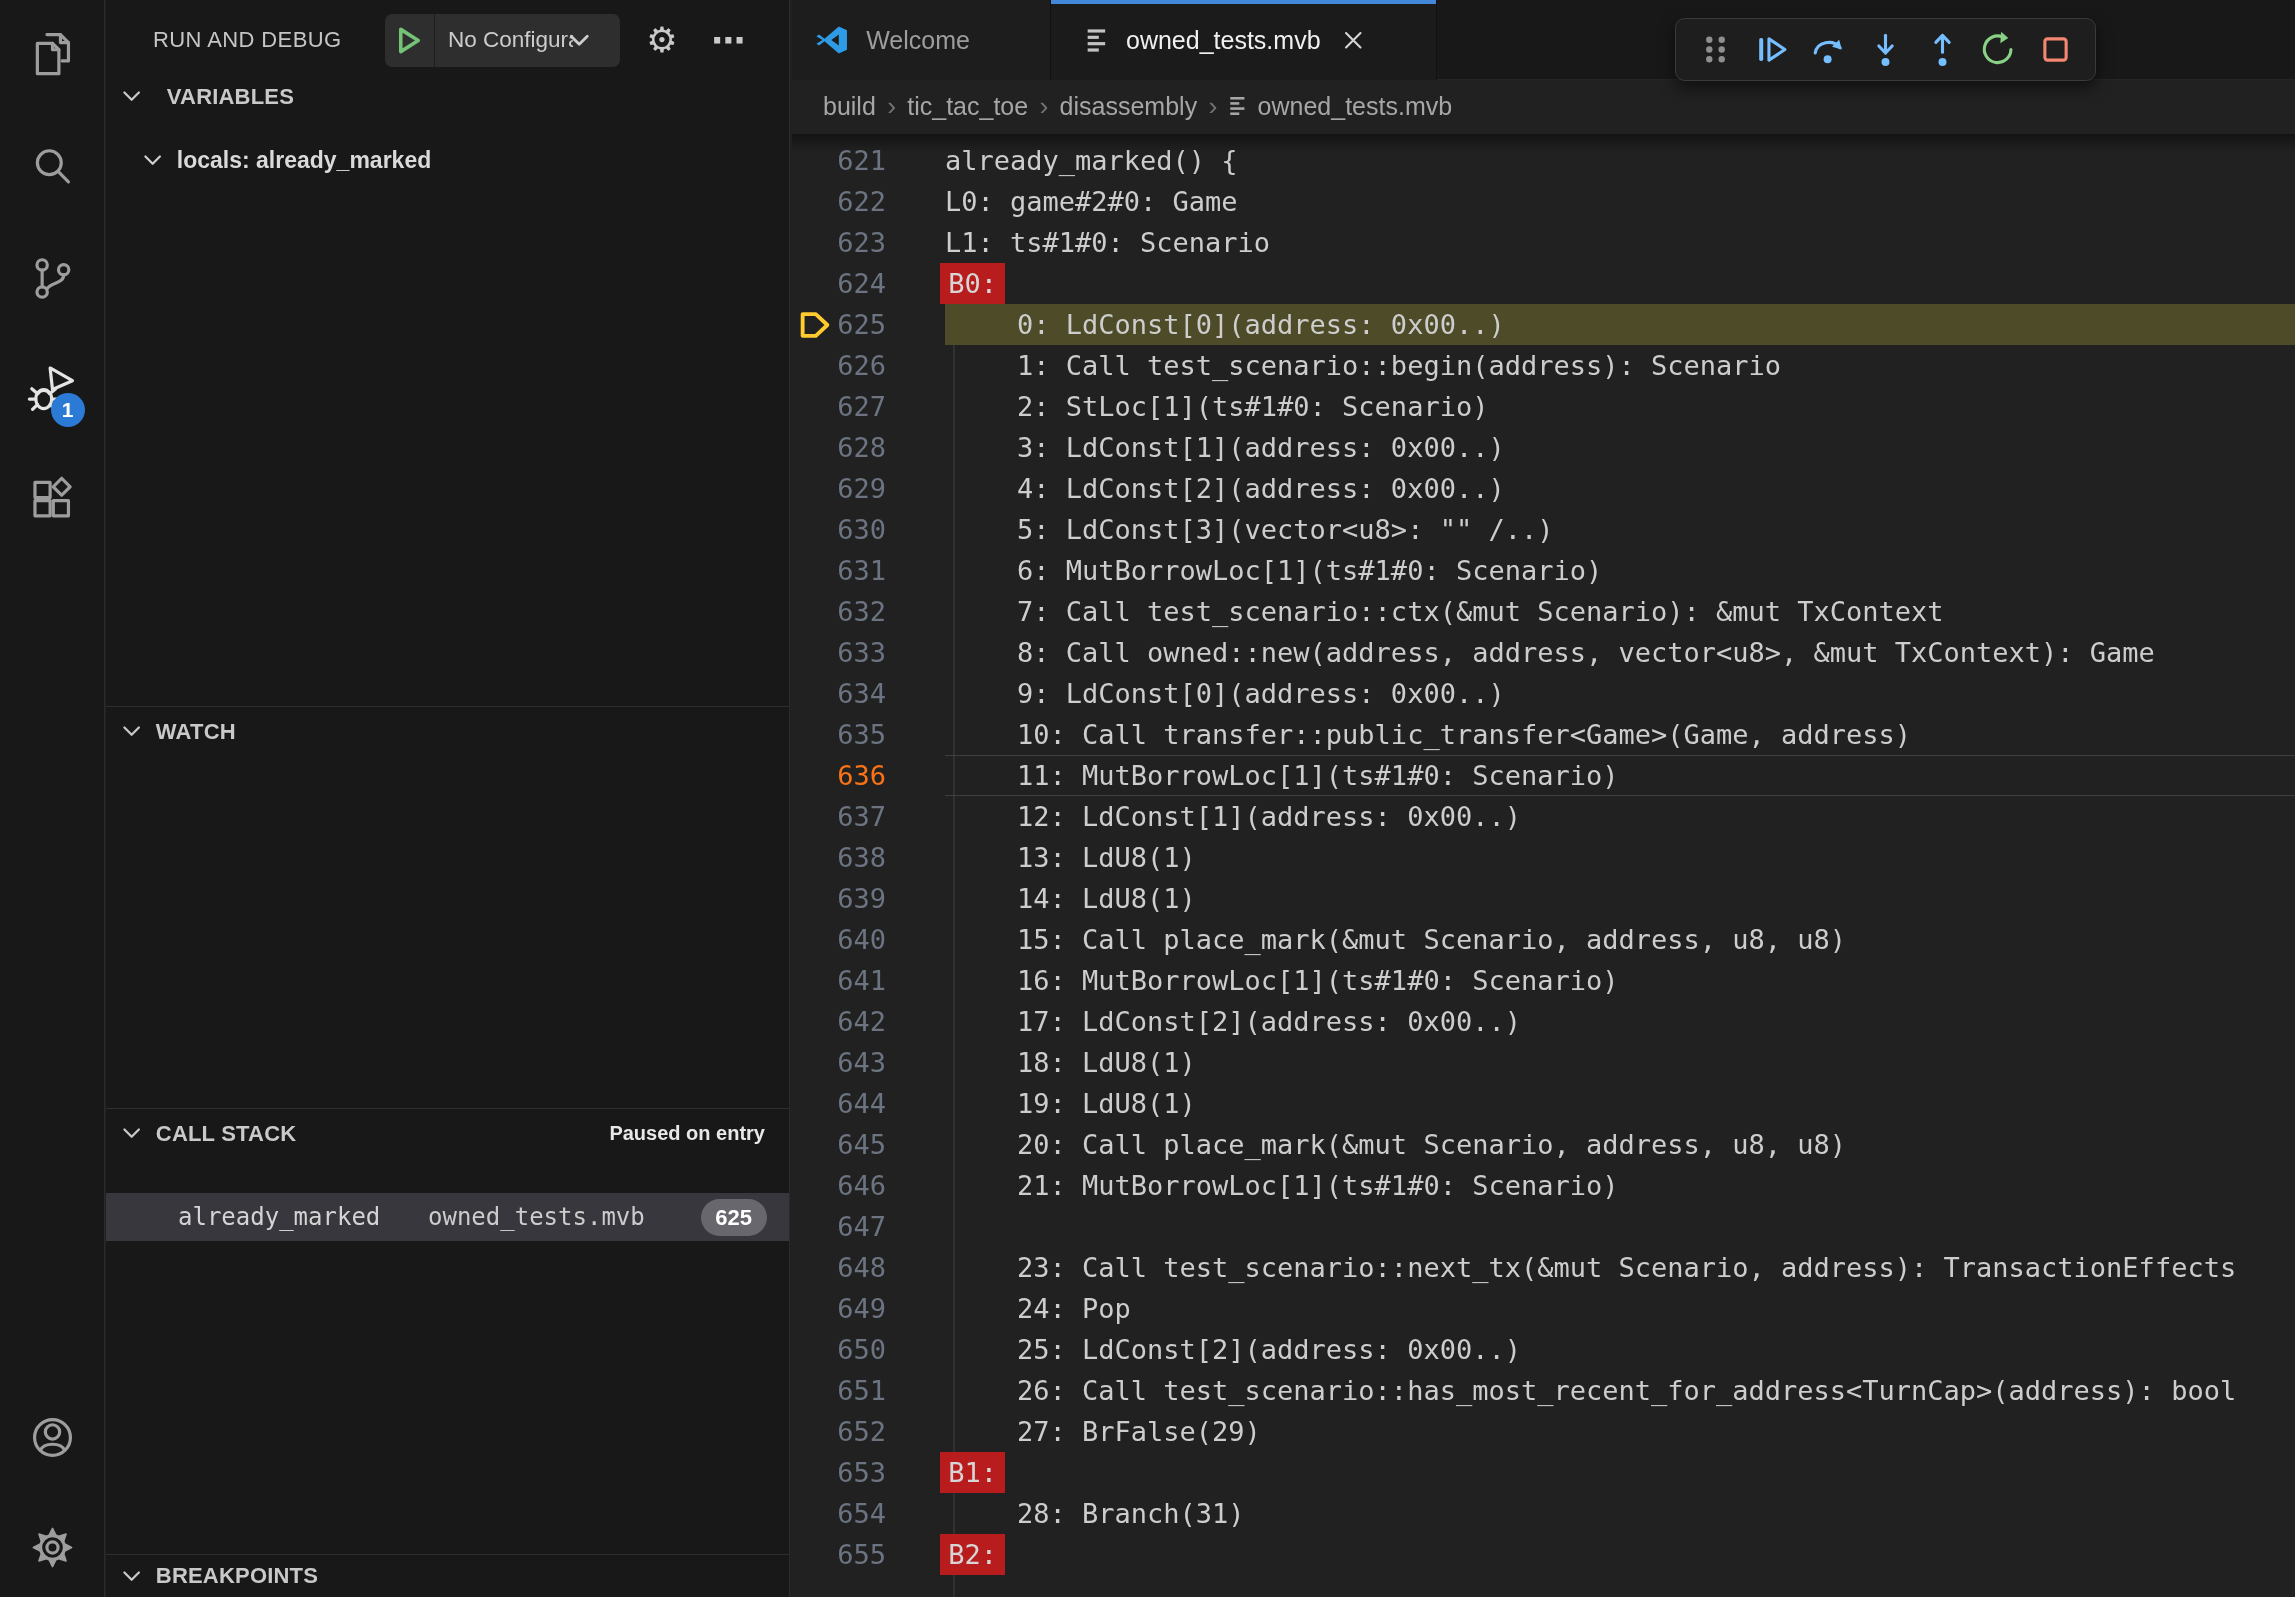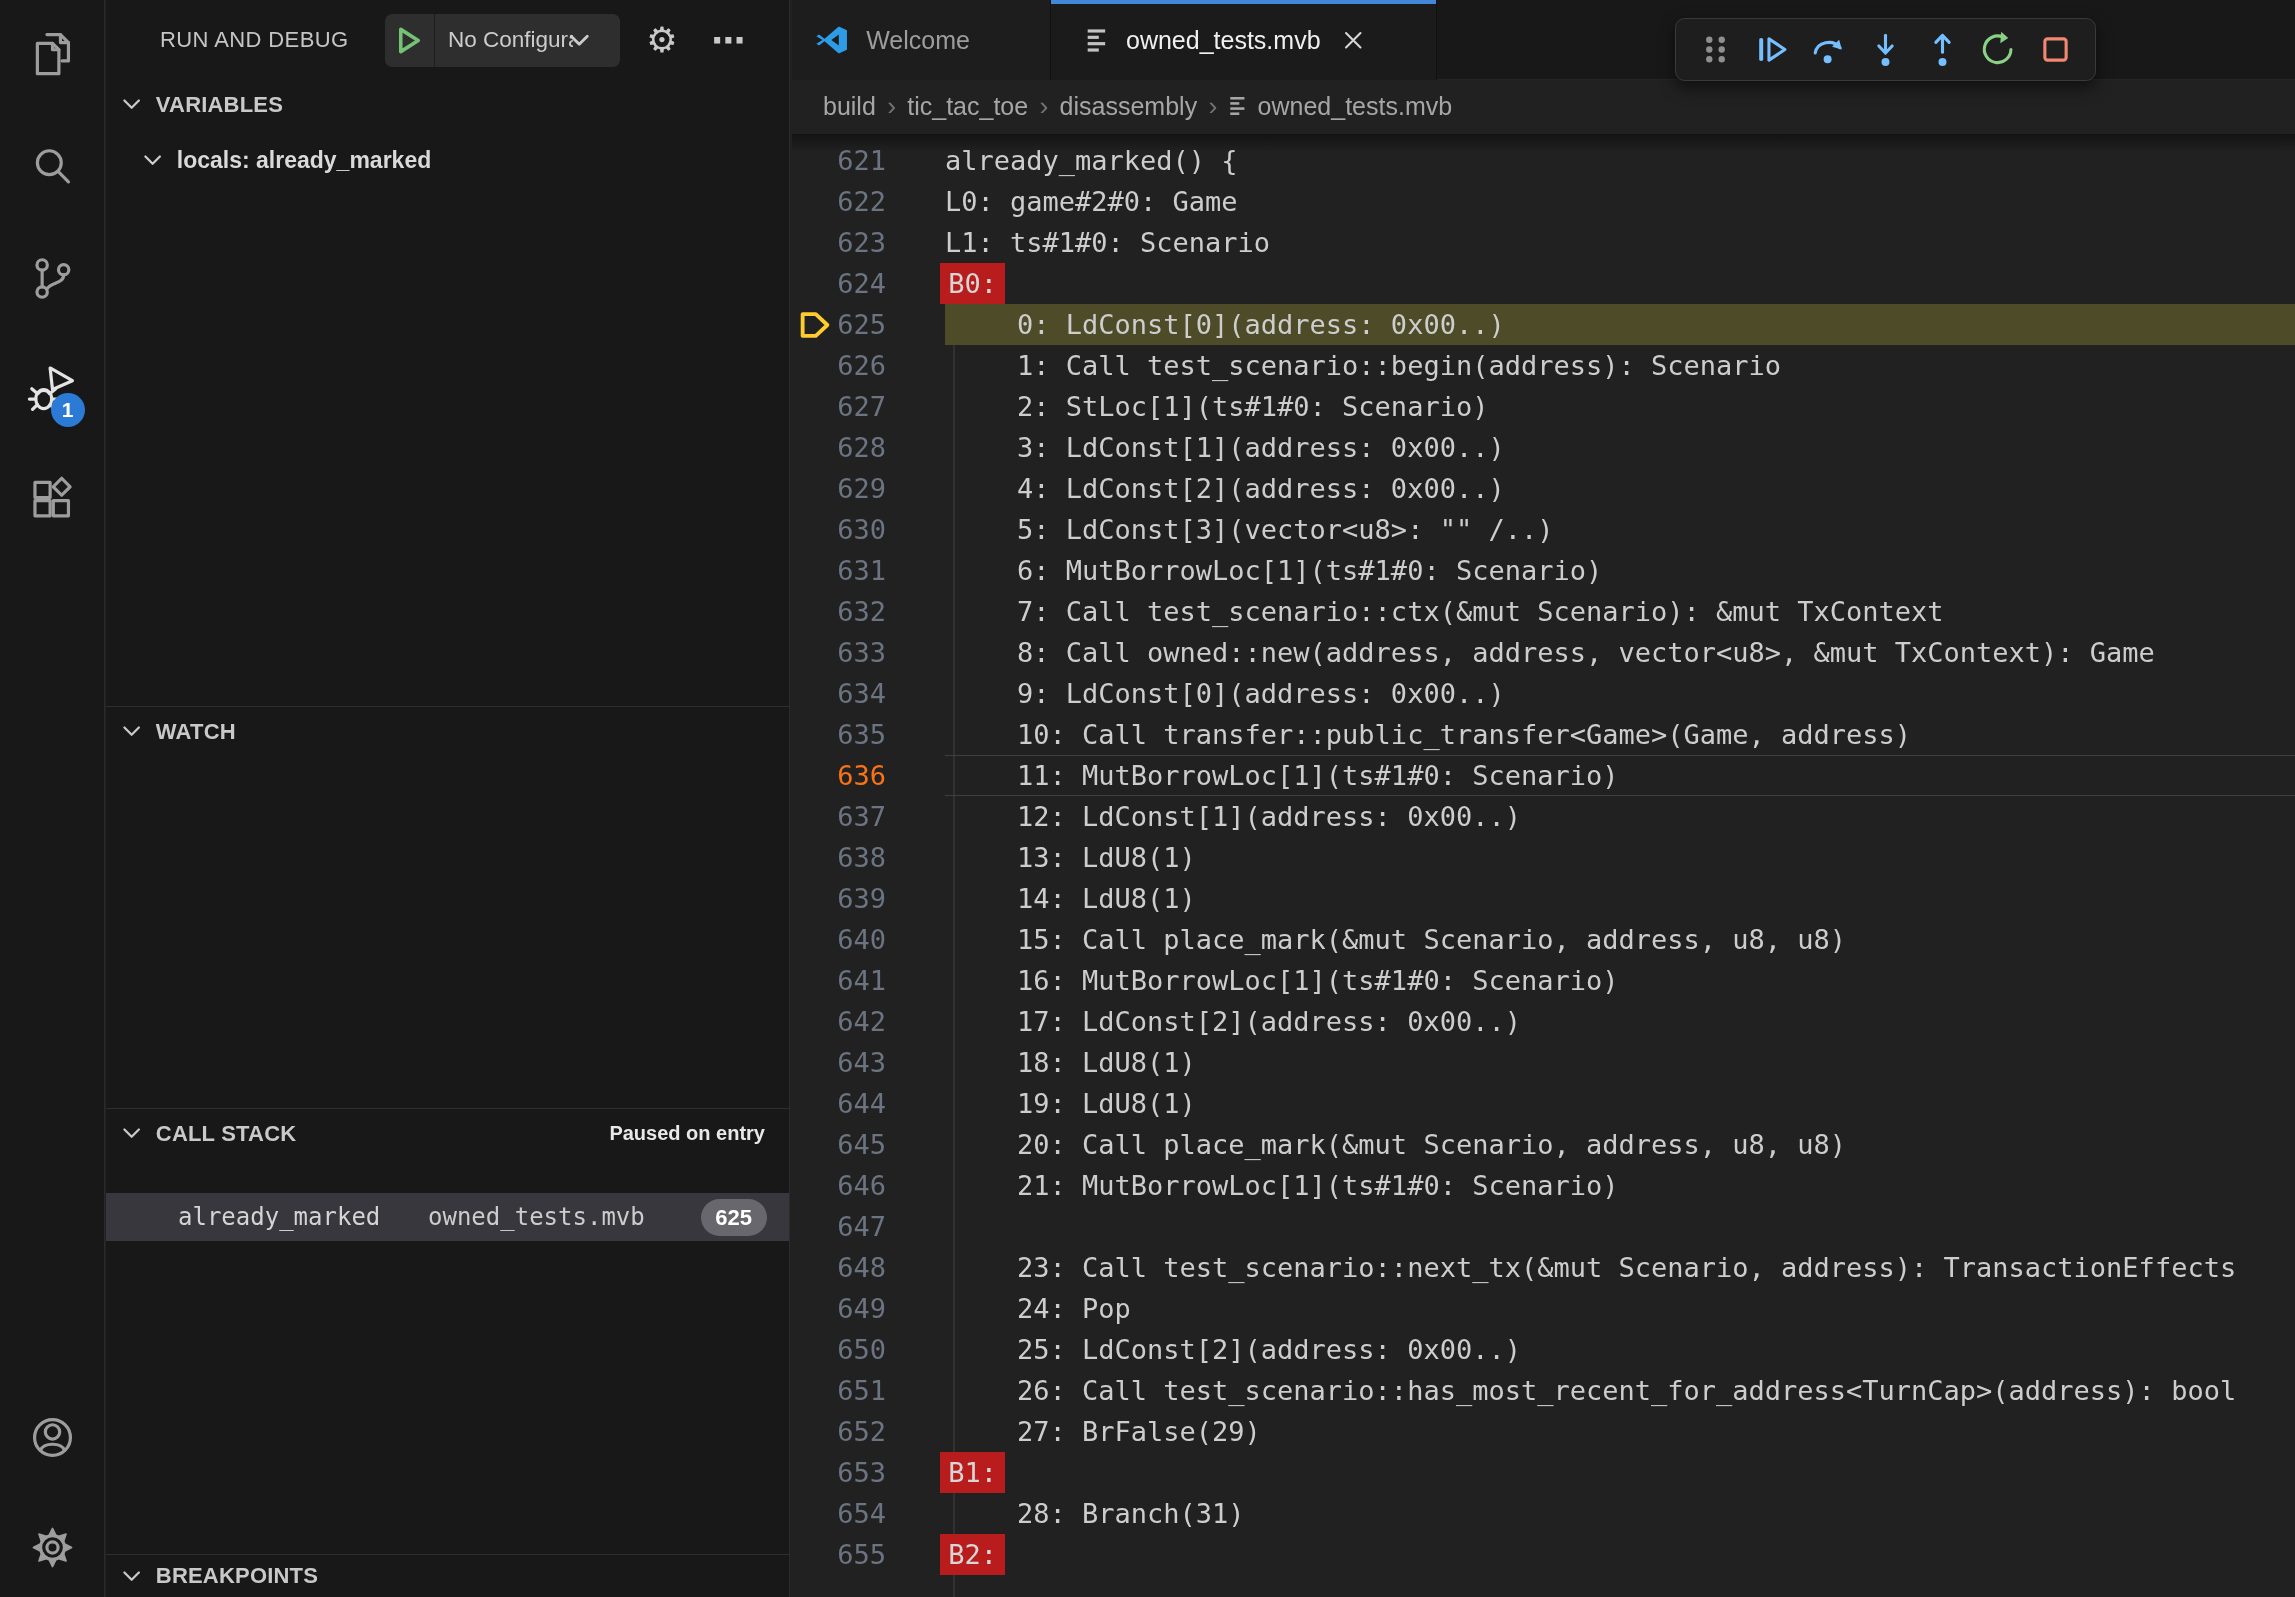--- a/index.html
+++ b/index.html
@@ -9,21 +9,21 @@
   
   #activitybar { position:absolute; left:0; top:0; width:105px; height:100%; background:#181818; border-right:1.6px solid #2b2b2b; z-index:5; }
   .ab-item { position:absolute; left:26.5px; width:51px; height:51px; color:#9d9d9d; }
   .ab-item svg { width:51px; height:51px; display:block; stroke:#9d9d9d; }
   .ab-item.active svg { stroke:#e4e4e4; }
   .ab-badge { position:absolute; left:24px; top:29px; width:34px; height:34px; border-radius:50%; background:var(--badge-blue,#2b7bd6); color:#fff; font:700 21px/34px "Liberation Sans",sans-serif; text-align:center; }
 
   
   #sidebar { position:absolute; left:106px; top:0; width:684px; height:100%; background:#181818; border-right:1.6px solid #2b2b2b; }
   .sb-titlebar { position:absolute; left:0; top:0; width:100%; height:80px; }
-  .sb-title { position:absolute; left:54px; top:0; height:80px; line-height:80px; font-size:22px; font-weight:500; color:#c5c5c5; letter-spacing:0.4px; }
+  .sb-title { position:absolute; left:47px; top:0; height:80px; line-height:80px; font-size:22px; font-weight:500; color:#c5c5c5; letter-spacing:0.4px; }
   .run-btn { position:absolute; left:279px; top:13.7px; width:235px; height:53px; background:#2e2e2e; border-radius:7.2px; display:flex; align-items:center; cursor:pointer; }
   .run-btn .play { width:50px; height:53px; display:flex; align-items:center; justify-content:center; border-right:1.6px solid #1d1d1d; flex:none; }
   .run-btn .cfg { width:138px; overflow:hidden; white-space:nowrap; color:#cccccc; font-size:22.5px; padding-left:13px; flex:none; }
   .run-btn .chev { margin-left:-4.8px; flex:none; }
   .icon-btn { position:absolute; top:0; height:80px; display:flex; align-items:center; justify-content:center; width:56px; color:#c9c9c9; cursor:pointer; }
   .gear-glyph { font-family:"DejaVu Sans",sans-serif; font-size:35px; color:#c9c9c9; }
   .dots-glyph { font-family:"DejaVu Sans",sans-serif; font-size:34px; font-weight:700; color:#c9c9c9; letter-spacing:1.6px; }
 
   .sec-head { position:absolute; left:0; width:100%; display:flex; align-items:center; border-top:1.6px solid #2e2e2e; }
   .sec-head .twist { margin-left:16px; margin-right:14.5px; flex:none; }
@@ -157,21 +157,21 @@
       </span>
     </div>
     <div class="icon-btn" style="left:528px">
         <span class="gear-glyph">⚙</span>
       </div>
     <div class="icon-btn" style="left:595px">
         <span class="dots-glyph">⋯</span>
       </div>
   </div>
 
-  <div class="sec-head" style="top:80px; height:48px; border-top-color:transparent;">
+  <div class="sec-head" style="top:72px; height:48px; border-top-color:transparent;gap:11px;">
     <span class="twist">
       <svg class="ui" width="19.3" height="13" viewBox="0 0 24 16">
           <polyline points="3,3 12,12 21,3" fill="none" stroke="#c9c9c9" stroke-width="2.8" stroke-linecap="round" stroke-linejoin="round"></polyline>
         </svg>
     </span>
     <span class="sec-label">VARIABLES</span>
   </div>
 
   <div class="tree-row" style="top:138px">
     <span class="twist">

